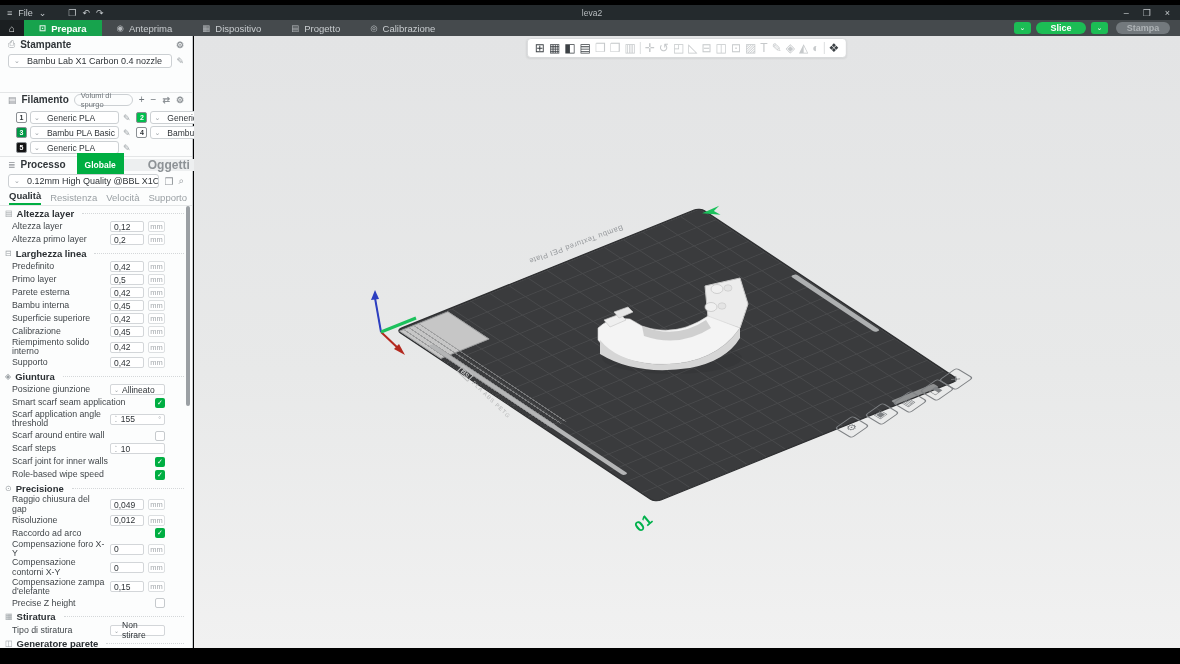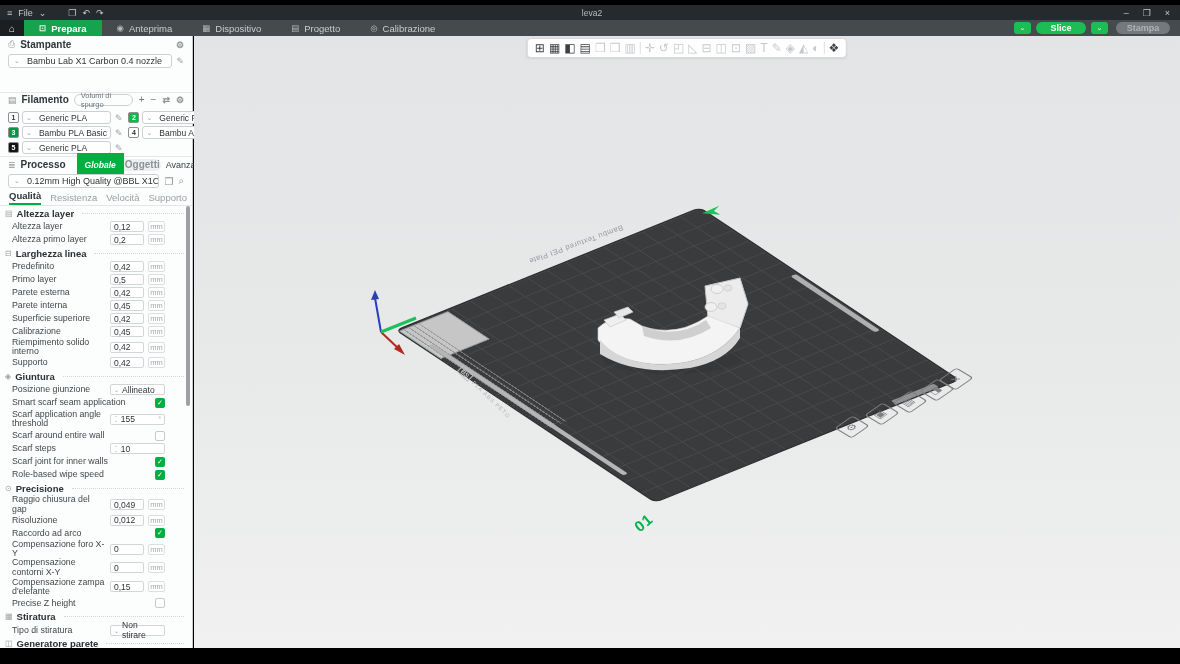--- a/index.html
+++ b/index.html
@@ -42,30 +42,30 @@
   .divider { border-top:1px solid #e4e6e7; }
 
   .select { display:flex; align-items:center; gap:7px; height:14px; border:1px solid #ccd0d3; border-radius:3px;
             background:#fff; padding:0 5px; font-size:9px; color:#2e3337; overflow:hidden; white-space:nowrap; }
   .select .caret { color:#9aa0a4; font-size:7px; flex:0 0 auto; }
   .edit-ico { color:#9aa0a4; font-size:9px; margin-left:4px; }
 
   .row-flex { display:flex; align-items:center; padding:0 8px; }
   .lbl { font-size:9.5px; color:#3c4145; }
 
-  .fil-grid { display:grid; grid-template-columns:1fr 1fr; column-gap:6px; row-gap:2px; padding:0 8px; }
+  .fil-grid { display:grid; grid-template-columns:1fr 1fr; column-gap:6px; row-gap:2px; padding:0 16px; }
   .fil-cell { display:flex; align-items:center; }
   .chip { width:11px; height:11px; border-radius:2px; border:1px solid #8b9094; font-size:7px; font-weight:bold;
           display:flex; align-items:center; justify-content:center; margin-right:3px; flex:0 0 auto; }
   .fil-cell .select { flex:1; height:13px; font-size:8.5px; padding:0 3px; }
 
   .pill-capsule { display:flex; align-items:center; background:#edeff0; border-radius:8px; height:12px; margin-left:6px; }
   .pill-on { background:#00ae42; color:#fff; border-radius:0; height:12px; padding:12px 8px; font-size:8.5px;
-             font-weight:bold; display:flex; align-items:center;font-style:italic; }
-  .pill-off { color:#8d9296; padding:0 1px; font-size:10px; display:flex; align-items:center; }
+             font-weight:bold; display:flex; align-items:center; }
+  .pill-off { color:#8d9296; padding:0 24px; font-size:12px; display:flex; align-items:center; }
   .adv-lbl { font-size:9px; color:#3c4145; }
   .toggle { width:20px; height:11px; border-radius:6px; background:#00ae42; position:relative; }
   .toggle .knob { position:absolute; right:1px; top:1px; width:9px; height:9px; border-radius:50%; background:#fff; }
 
   .preset-row { display:flex; align-items:center; padding:0 8px; gap:5px; }
   .preset-row .select { flex:1; }
   .mini-ico { color:#8d9296; font-size:10px; }
 
   .param-tabs { display:flex; gap:9px; padding:0 9px; align-items:flex-end; height:14px; border-bottom:1px solid #e4e6e7; }
   .ptab { font-size:9.5px; color:#9aa0a4; padding-bottom:2px; }
@@ -345,21 +345,21 @@
           </div>
         </div>
         <div class="p-row">
           <span class="p-lbl">Parete esterna</span>
           <div class="ctl">
             <div class="val-box">0,42</div>
             <div class="unit-box">mm</div>
           </div>
         </div>
         <div class="p-row">
-          <span class="p-lbl">Parete interna</span>
+          <span class="p-lbl">Bambu interna</span>
           <div class="ctl">
             <div class="val-box">0,45</div>
             <div class="unit-box">mm</div>
           </div>
         </div>
         <div class="p-row">
           <span class="p-lbl">Superficie superiore</span>
           <div class="ctl">
             <div class="val-box">0,42</div>
             <div class="unit-box">mm</div>

